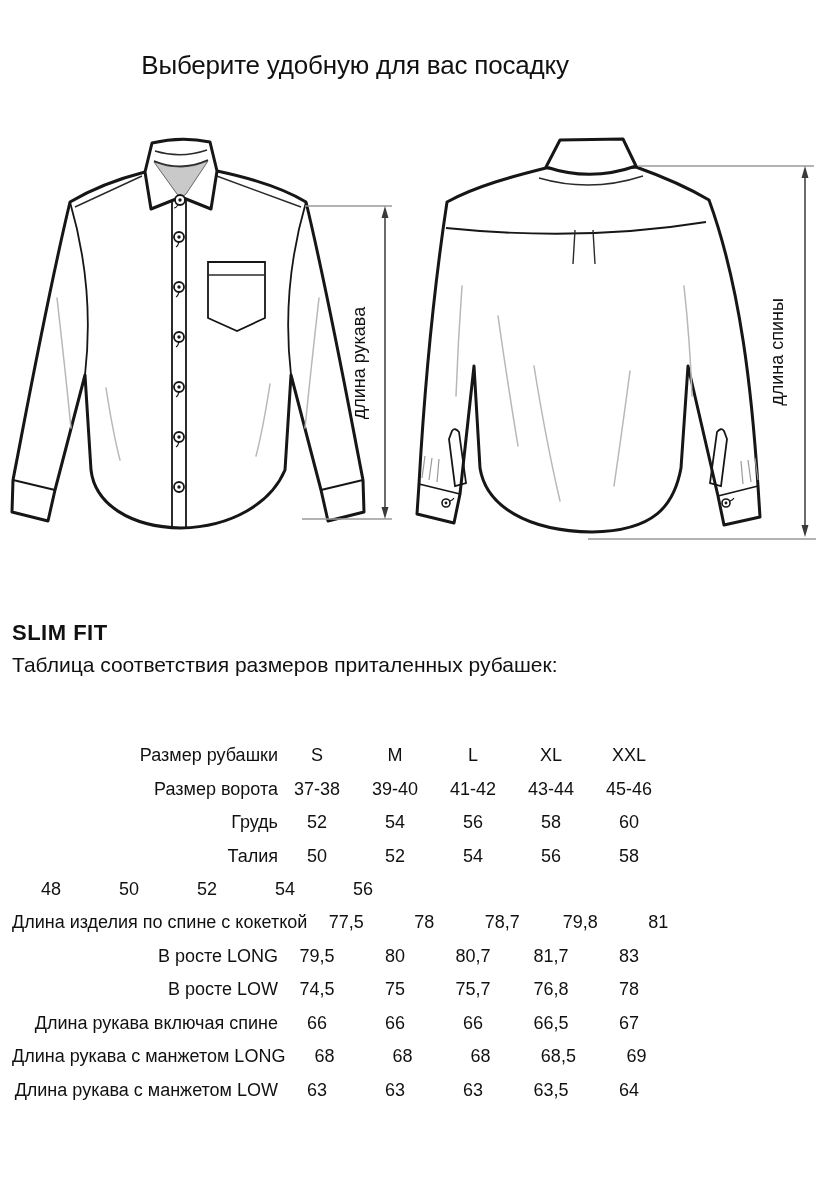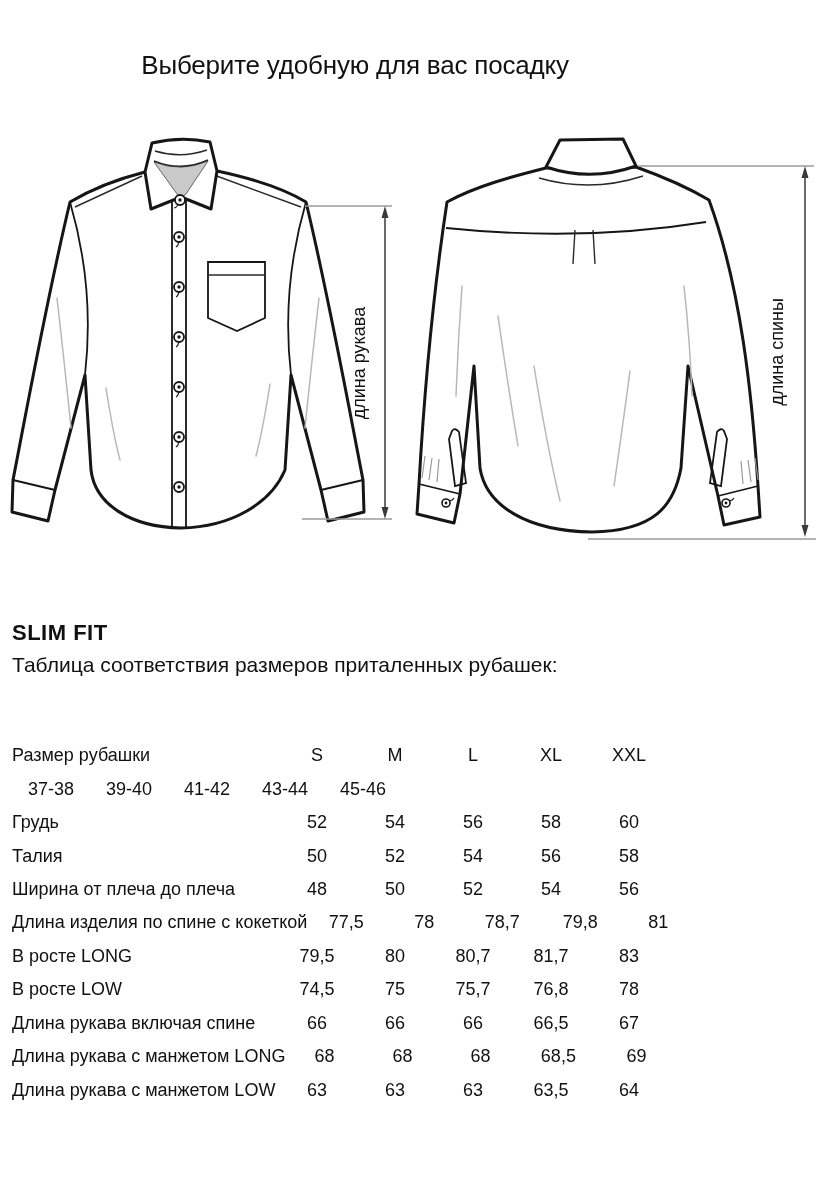--- a/index.html
+++ b/index.html
@@ -8,21 +8,21 @@
   .title{position:absolute;top:50px;left:0;width:710px;text-align:center;
          font-size:26px;font-weight:400;margin:0;letter-spacing:-0.2px;}
   .fig{position:absolute;}
   .fig-front{left:2px;top:128px;}
   .fig-back{left:402px;top:126px;}
   .fit-heading{position:absolute;left:12px;top:620px;margin:0;
                font-size:22px;font-weight:700;letter-spacing:0.5px;text-align:center;}
   .table-caption{position:absolute;left:12px;top:653px;margin:0;font-size:21px;font-weight:400;}
   .size-table{position:absolute;left:12px;top:739px;width:660px;font-size:18px;}
   .trow{display:flex;height:33.45px;align-items:center;}
-  .tlabel{flex:0 0 266px;white-space:nowrap;text-align:left;}
+  .tlabel{flex:0 0 266px;white-space:nowrap;text-align:right;}
   .tcell{flex:0 0 78px;text-align:center;white-space:nowrap;}
   svg{display:block;}
   .arrow-label{font-size:18px;fill:#111;}
   .outline{fill:#fff;stroke:#161616;stroke-width:3;stroke-linejoin:round;}
   .detail{fill:none;stroke:#161616;stroke-width:1.8;}
   .thin{fill:none;stroke:#2a2a2a;stroke-width:1.4;}
   .crease{fill:none;stroke:#b8b8b8;stroke-width:1.5;stroke-linecap:round;}
   .gather{fill:none;stroke:#9a9a9a;stroke-width:1.2;}
   .tick{stroke:#9a9a9a;stroke-width:1.3;}
   .dimline{stroke:#3a3a3a;stroke-width:1.5;}
@@ -184,20 +184,21 @@
   <div class="size-table" id="size-table">
       <div class="trow">
         <div class="tlabel">Размер рубашки</div>
         <div class="tcell">S</div>
         <div class="tcell">M</div>
         <div class="tcell">L</div>
         <div class="tcell">XL</div>
         <div class="tcell">XXL</div>
       </div>
       <div class="trow">
+        <div class="tlabel">Размер ворота</div>
         <div class="tcell">37-38</div>
         <div class="tcell">39-40</div>
         <div class="tcell">41-42</div>
         <div class="tcell">43-44</div>
         <div class="tcell">45-46</div>
       </div>
       <div class="trow">
         <div class="tlabel">Грудь</div>
         <div class="tcell">52</div>
         <div class="tcell">54</div>
@@ -207,21 +208,20 @@
       </div>
       <div class="trow">
         <div class="tlabel">Талия</div>
         <div class="tcell">50</div>
         <div class="tcell">52</div>
         <div class="tcell">54</div>
         <div class="tcell">56</div>
         <div class="tcell">58</div>
       </div>
       <div class="trow">
-        <div class="tlabel">Ширина от плеча до плеча</div>
         <div class="tcell">48</div>
         <div class="tcell">50</div>
         <div class="tcell">52</div>
         <div class="tcell">54</div>
         <div class="tcell">56</div>
       </div>
       <div class="trow">
         <div class="tlabel">Длина изделия по спине с кокеткой</div>
         <div class="tcell">77,5</div>
         <div class="tcell">78</div>

